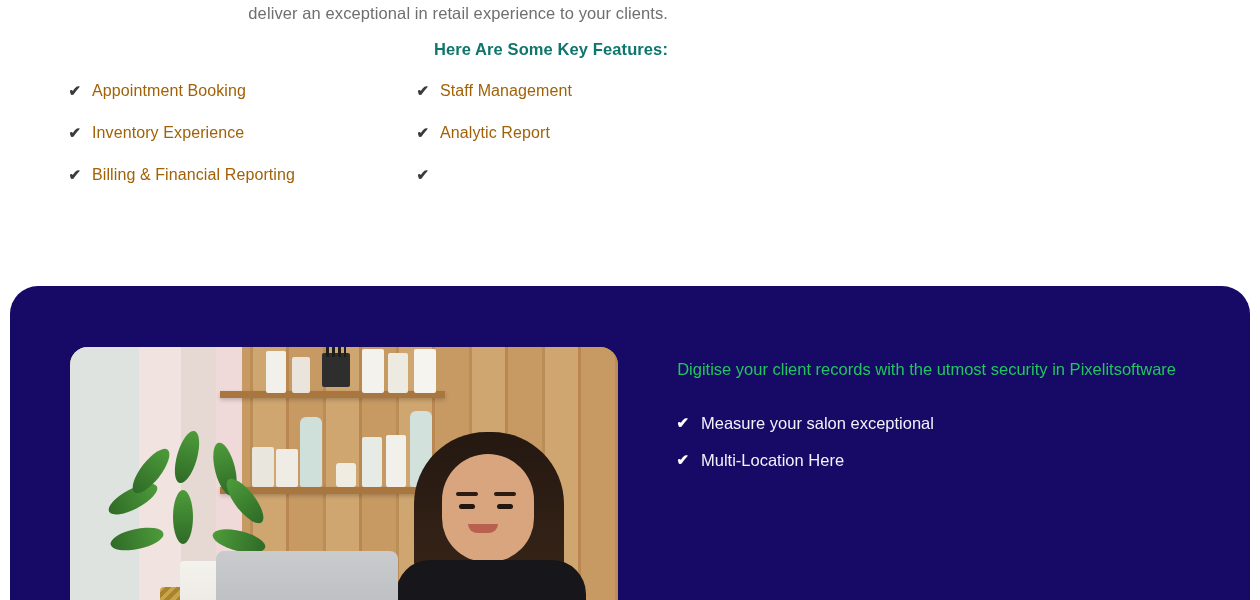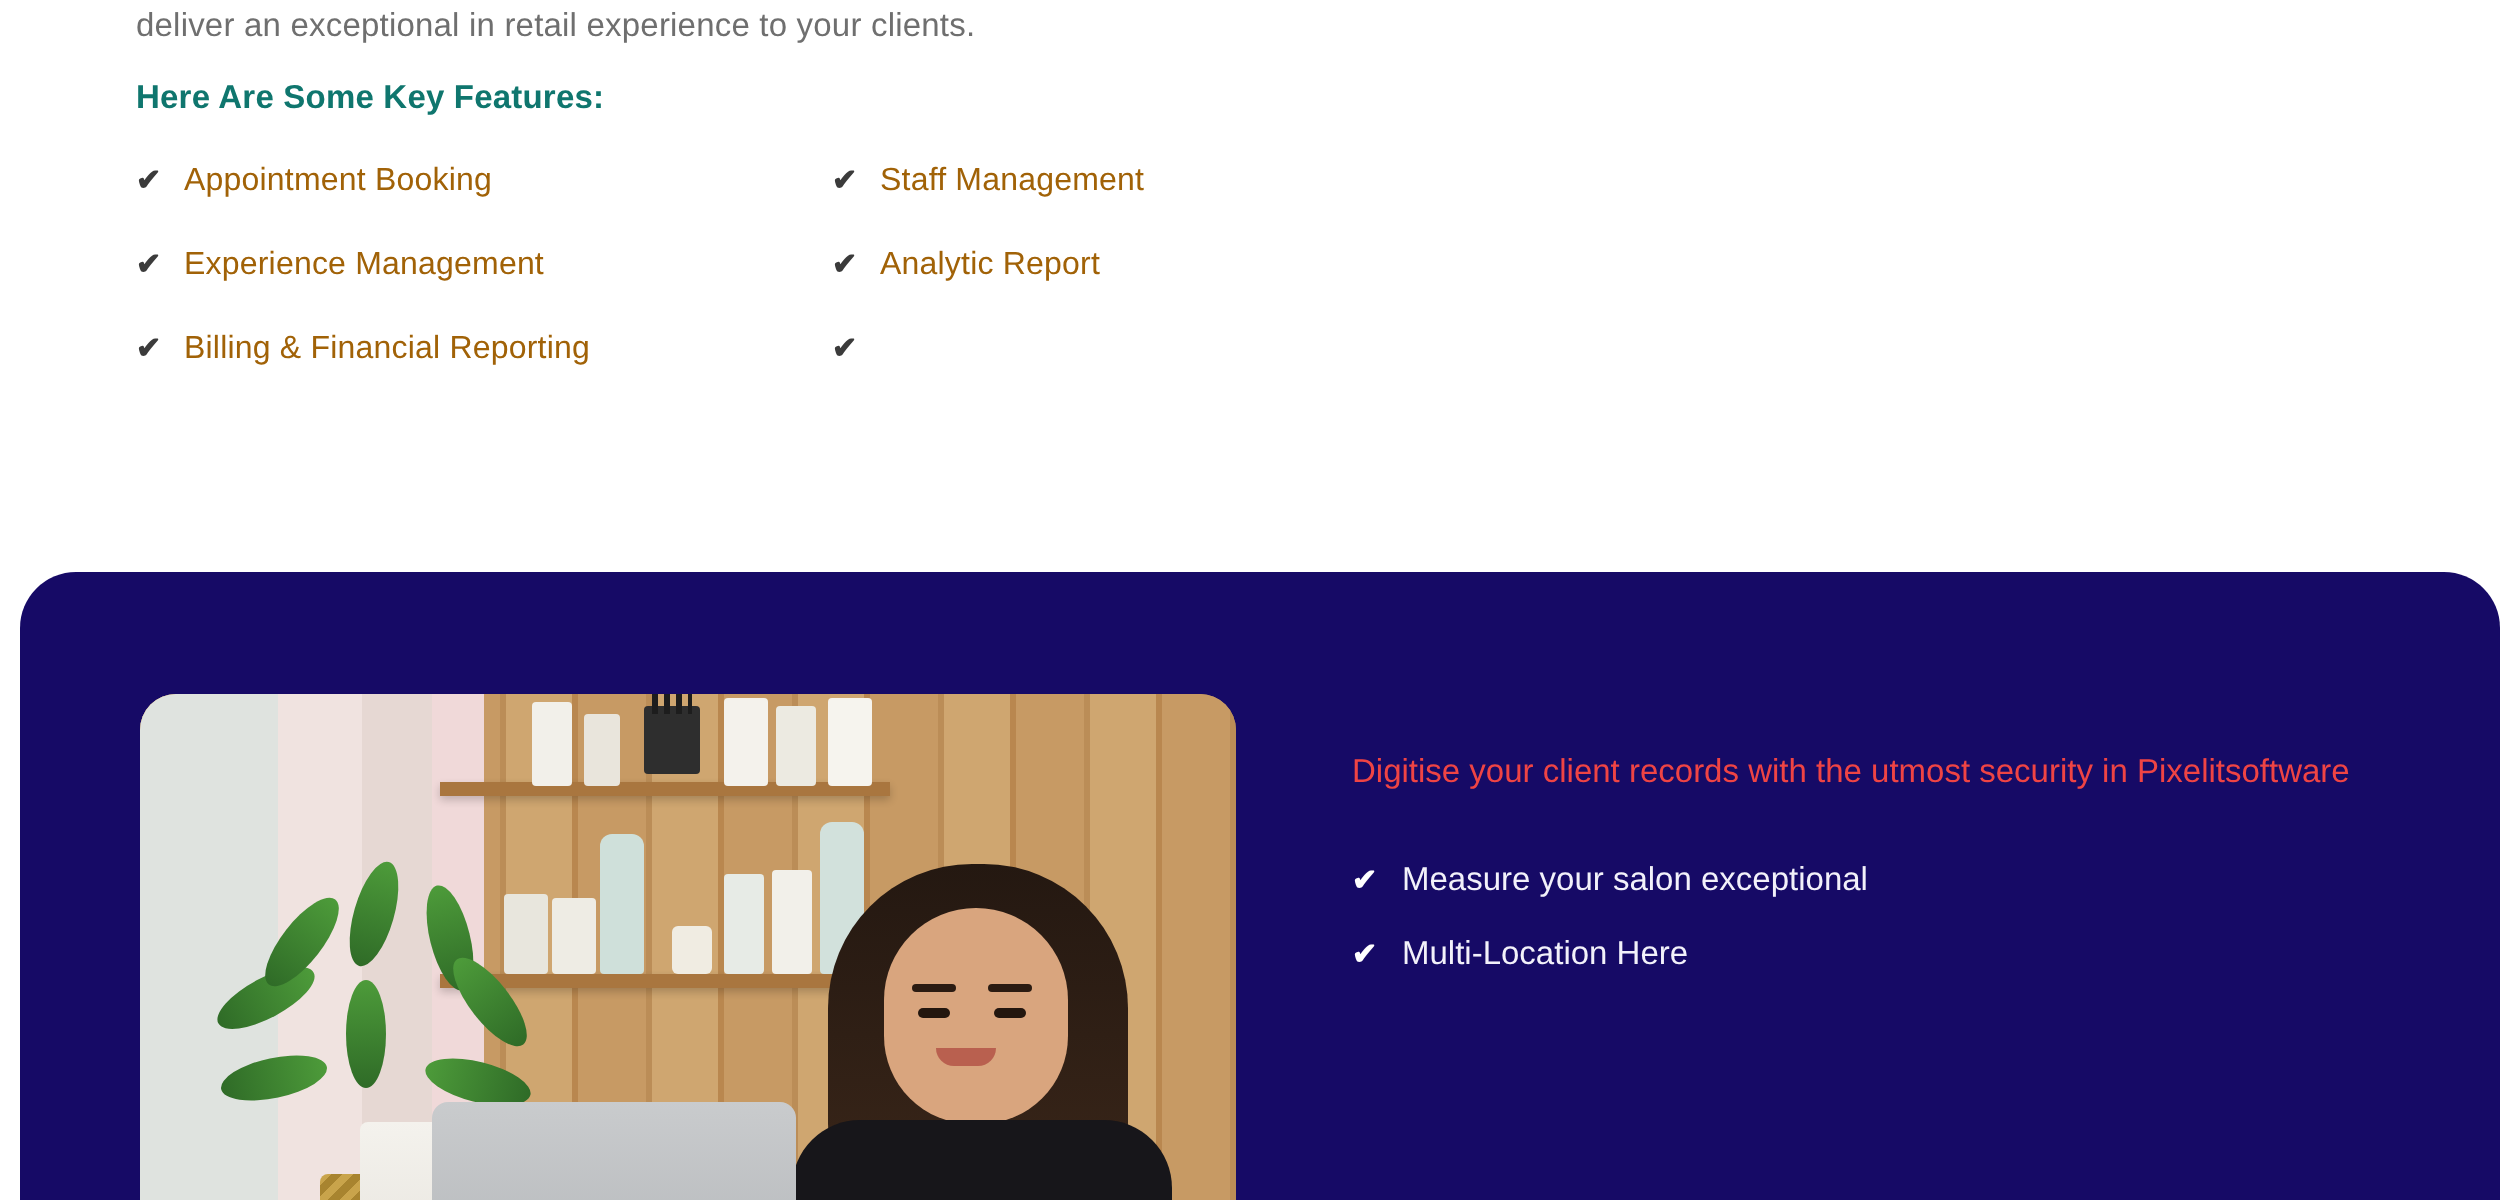--- a/index.html
+++ b/index.html
@@ -2,21 +2,21 @@
 <html><head>
 <meta charset="utf-8">
 <style>
   * { box-sizing: border-box; margin: 0; padding: 0; }
   html, body {
     width: 1260px; height: 600px;
     overflow: hidden;
     background: #ffffff;
     font-family: "Liberation Sans", sans-serif;
   }
-  .page { position: relative; width: 1260px; height: 571px; background:#fff; }
+  .page { position: relative; width: 1260px; height: 571px; background:#fff;text-align:right; }
 
   
   .top-section { position: absolute; left:0; top:0; width:1260px; height:286px; background:#fff; }
 
   .top-copy { position:absolute; left:68px; top:0px; width:600px; }
   .lede {
     font-size:16.5px; color:#6f6f6f; line-height:26px; letter-spacing:.1px;
     white-space:nowrap;
   }
   .features-title {
@@ -116,21 +116,21 @@
     position:absolute; left:110px; bottom:0; width:86px; height:86px;
     background:linear-gradient(180deg,#f4f2ed,#e6e3dc); border-radius:4px;
   }
 
   .navy-copy { position:absolute; left:666px; top:61px; width:500px; }
   .navy-heading {
     color:#ffffff; font-size:29px; font-weight:bold; line-height:36px;
     letter-spacing:-.2px;
   }
   .navy-sub {
-    margin-top:27px; color:#ef4444; font-size:16.5px; line-height:25px;
+    margin-top:10px; color:#22c55e; font-size:16.5px; line-height:25px;
   }
   .navy-list { margin-top:30px; display:flex; flex-direction:column; gap:15px; }
   .navy-item { display:flex; align-items:center; gap:12px; }
   .navy-tick { color:#ffffff; font-size:15px; font-weight:bold; width:13px; flex:0 0 auto; }
   .navy-label { color:#f2f1fa; font-size:16.5px; line-height:22px; }
 </style>
 </head>
 <body>
 
 <div class="page">
@@ -145,21 +145,21 @@
         <div class="feat">
           <span class="tick">✔</span>
           <span class="feat-label">Appointment Booking</span>
         </div>
         <div class="feat">
           <span class="tick">✔</span>
           <span class="feat-label">Staff Management</span>
         </div>
         <div class="feat">
           <span class="tick">✔</span>
-          <span class="feat-label">Experience Management</span>
+          <span class="feat-label">Inventory Experience</span>
         </div>
         <div class="feat">
           <span class="tick">✔</span>
           <span class="feat-label">Analytic Report</span>
         </div>
         <div class="feat">
           <span class="tick">✔</span>
           <span class="feat-label">Billing &amp; Financial Reporting</span>
         </div>
         <div class="feat">

